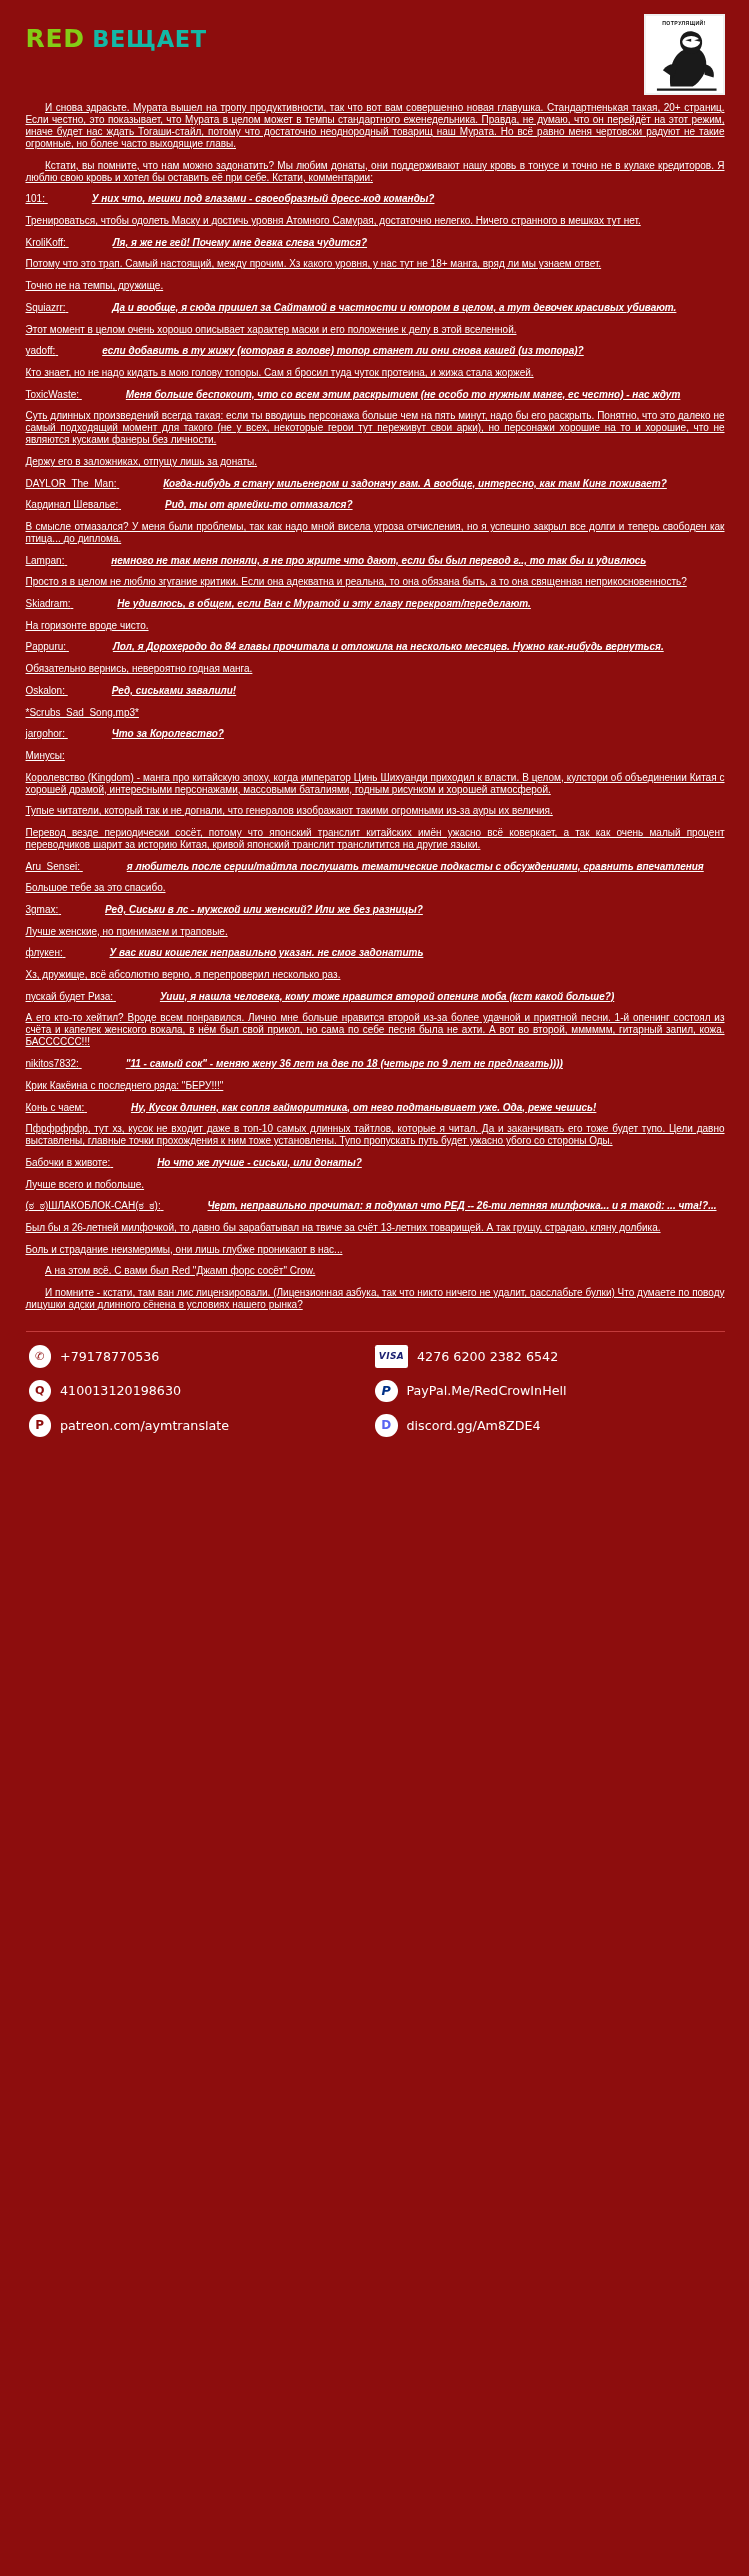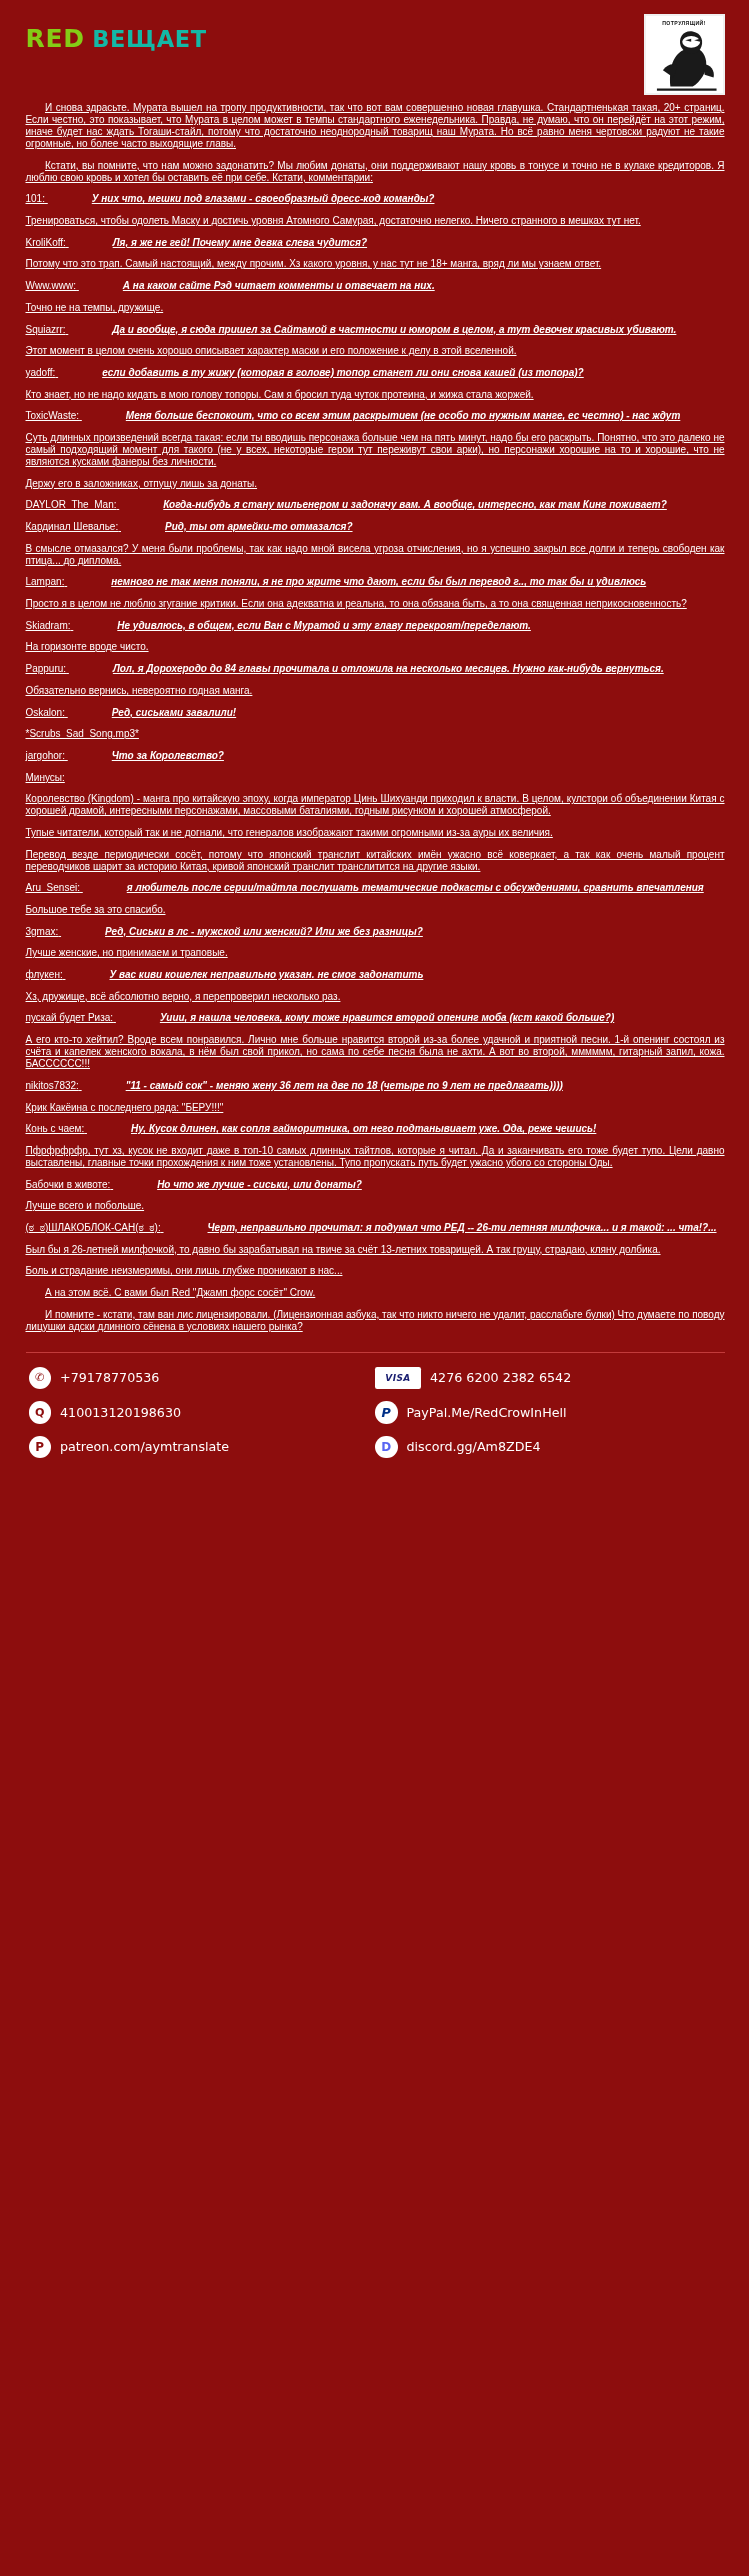--- a/index.html
+++ b/index.html
@@ -110,21 +110,21 @@
     color:#8d0d0d;
     display:flex;
     align-items:center;
     justify-content:center;
     font-size:11.2px;
     font-weight:bold;
     margin-right:9px;
     flex:0 0 auto;
   }
   .ficon.visa{
-    width:46px;
+    width:33px;
     border-radius:2.2px;
     font-size:9px;
     font-style:italic;
     font-weight:bold;
     color:#1a1f71;
     letter-spacing:0.4px;
   }
   .ficon.pp{
     background:#ffffff;
     color:#003087;
@@ -182,24 +182,20 @@
       <span class="q">У них что, мешки под глазами - своеобразный дресс-код команды?</span>
     </p>
     <p class="noindent">Тренироваться, чтобы одолеть Маску и достичь уровня Атомного Самурая, достаточно нелегко. Ничего странного в мешках тут нет.</p>
 
     <p class="noindent">
       <span class="nick">KroliKoff:</span>
       <span class="q">Ля, я же не гей! Почему мне девка слева чудится?</span>
     </p>
     <p class="noindent">Потому что это трап. Самый настоящий, между прочим. Хз какого уровня, у нас тут не 18+ манга, вряд ли мы узнаем ответ.</p>
 
-    <p class="noindent">
-      <span class="nick">Www.www:</span>
-      <span class="q">А на каком сайте Рэд читает комменты и отвечает на них.</span>
-    </p>
     <p class="noindent">Точно не на темпы, дружище.</p>
 
     <p class="noindent">
       <span class="nick">Squiazrr:</span>
       <span class="q">Да и вообще, я сюда пришел за Сайтамой в частности и юмором в целом, а тут девочек красивых убивают.</span>
     </p>
     <p class="noindent">Этот момент в целом очень хорошо описывает характер маски и его положение к делу в этой вселенной.</p>
 
     <p class="noindent">
       <span class="nick">yadoff:</span>

